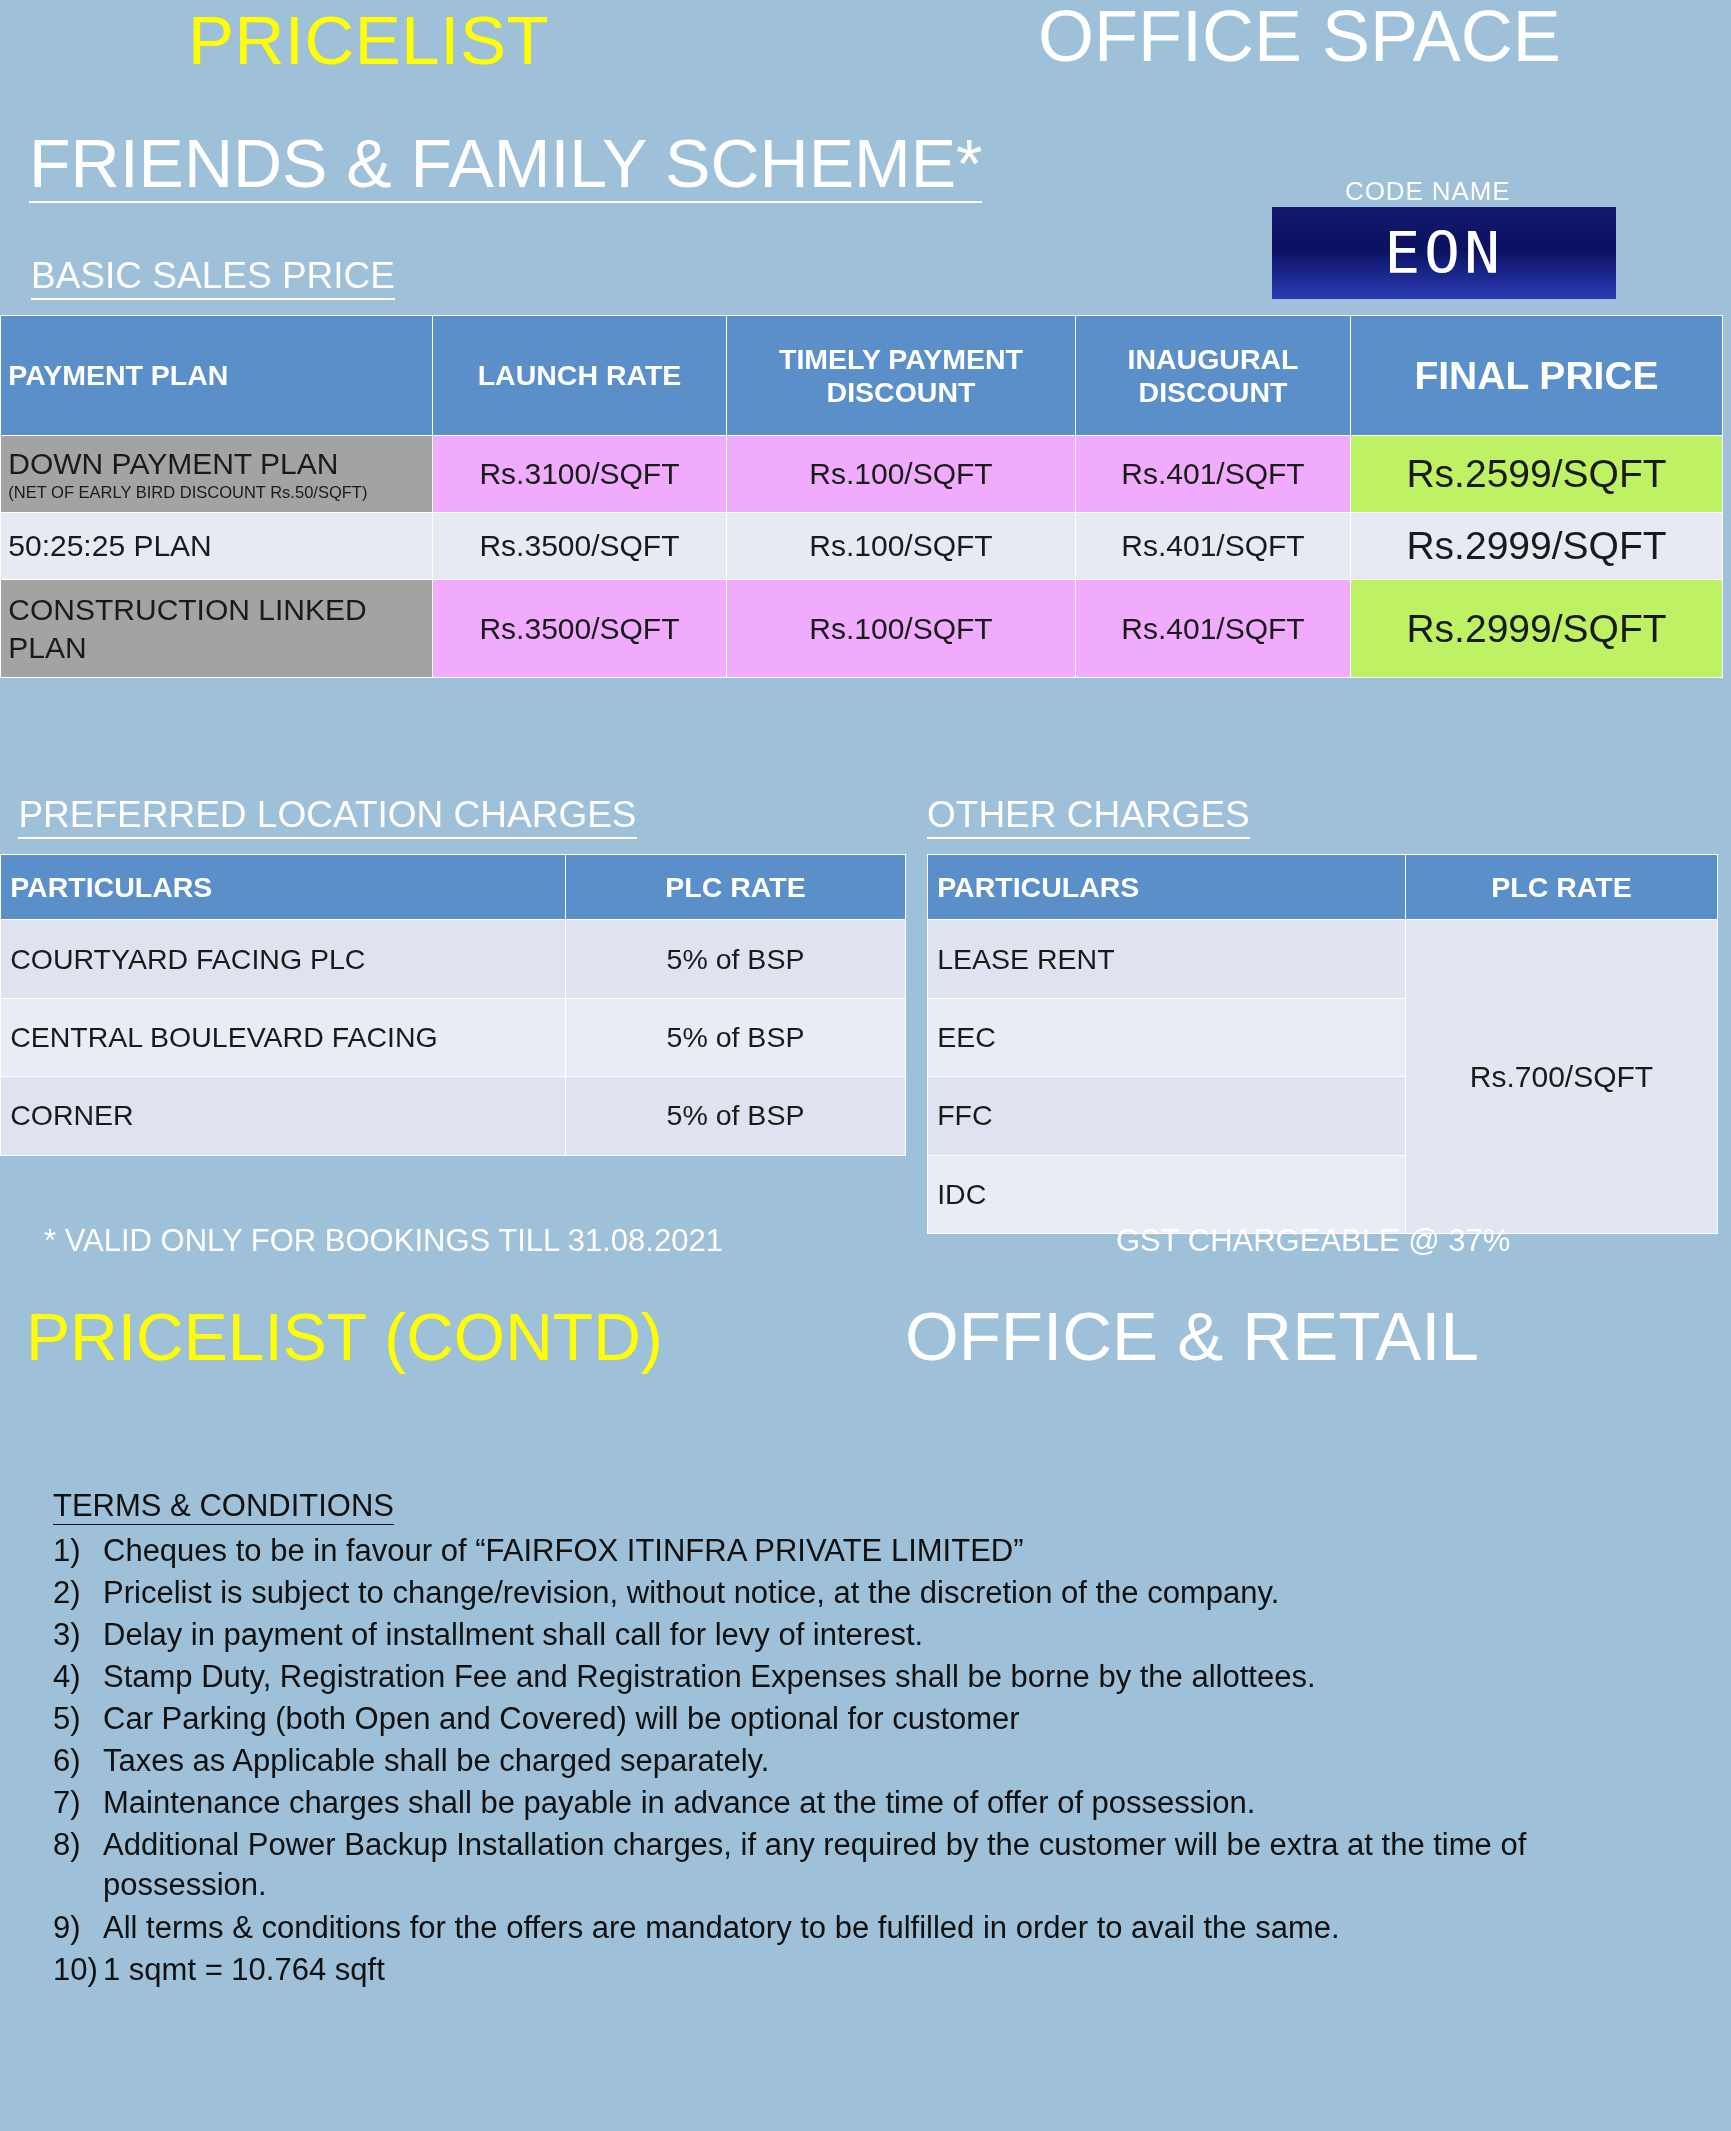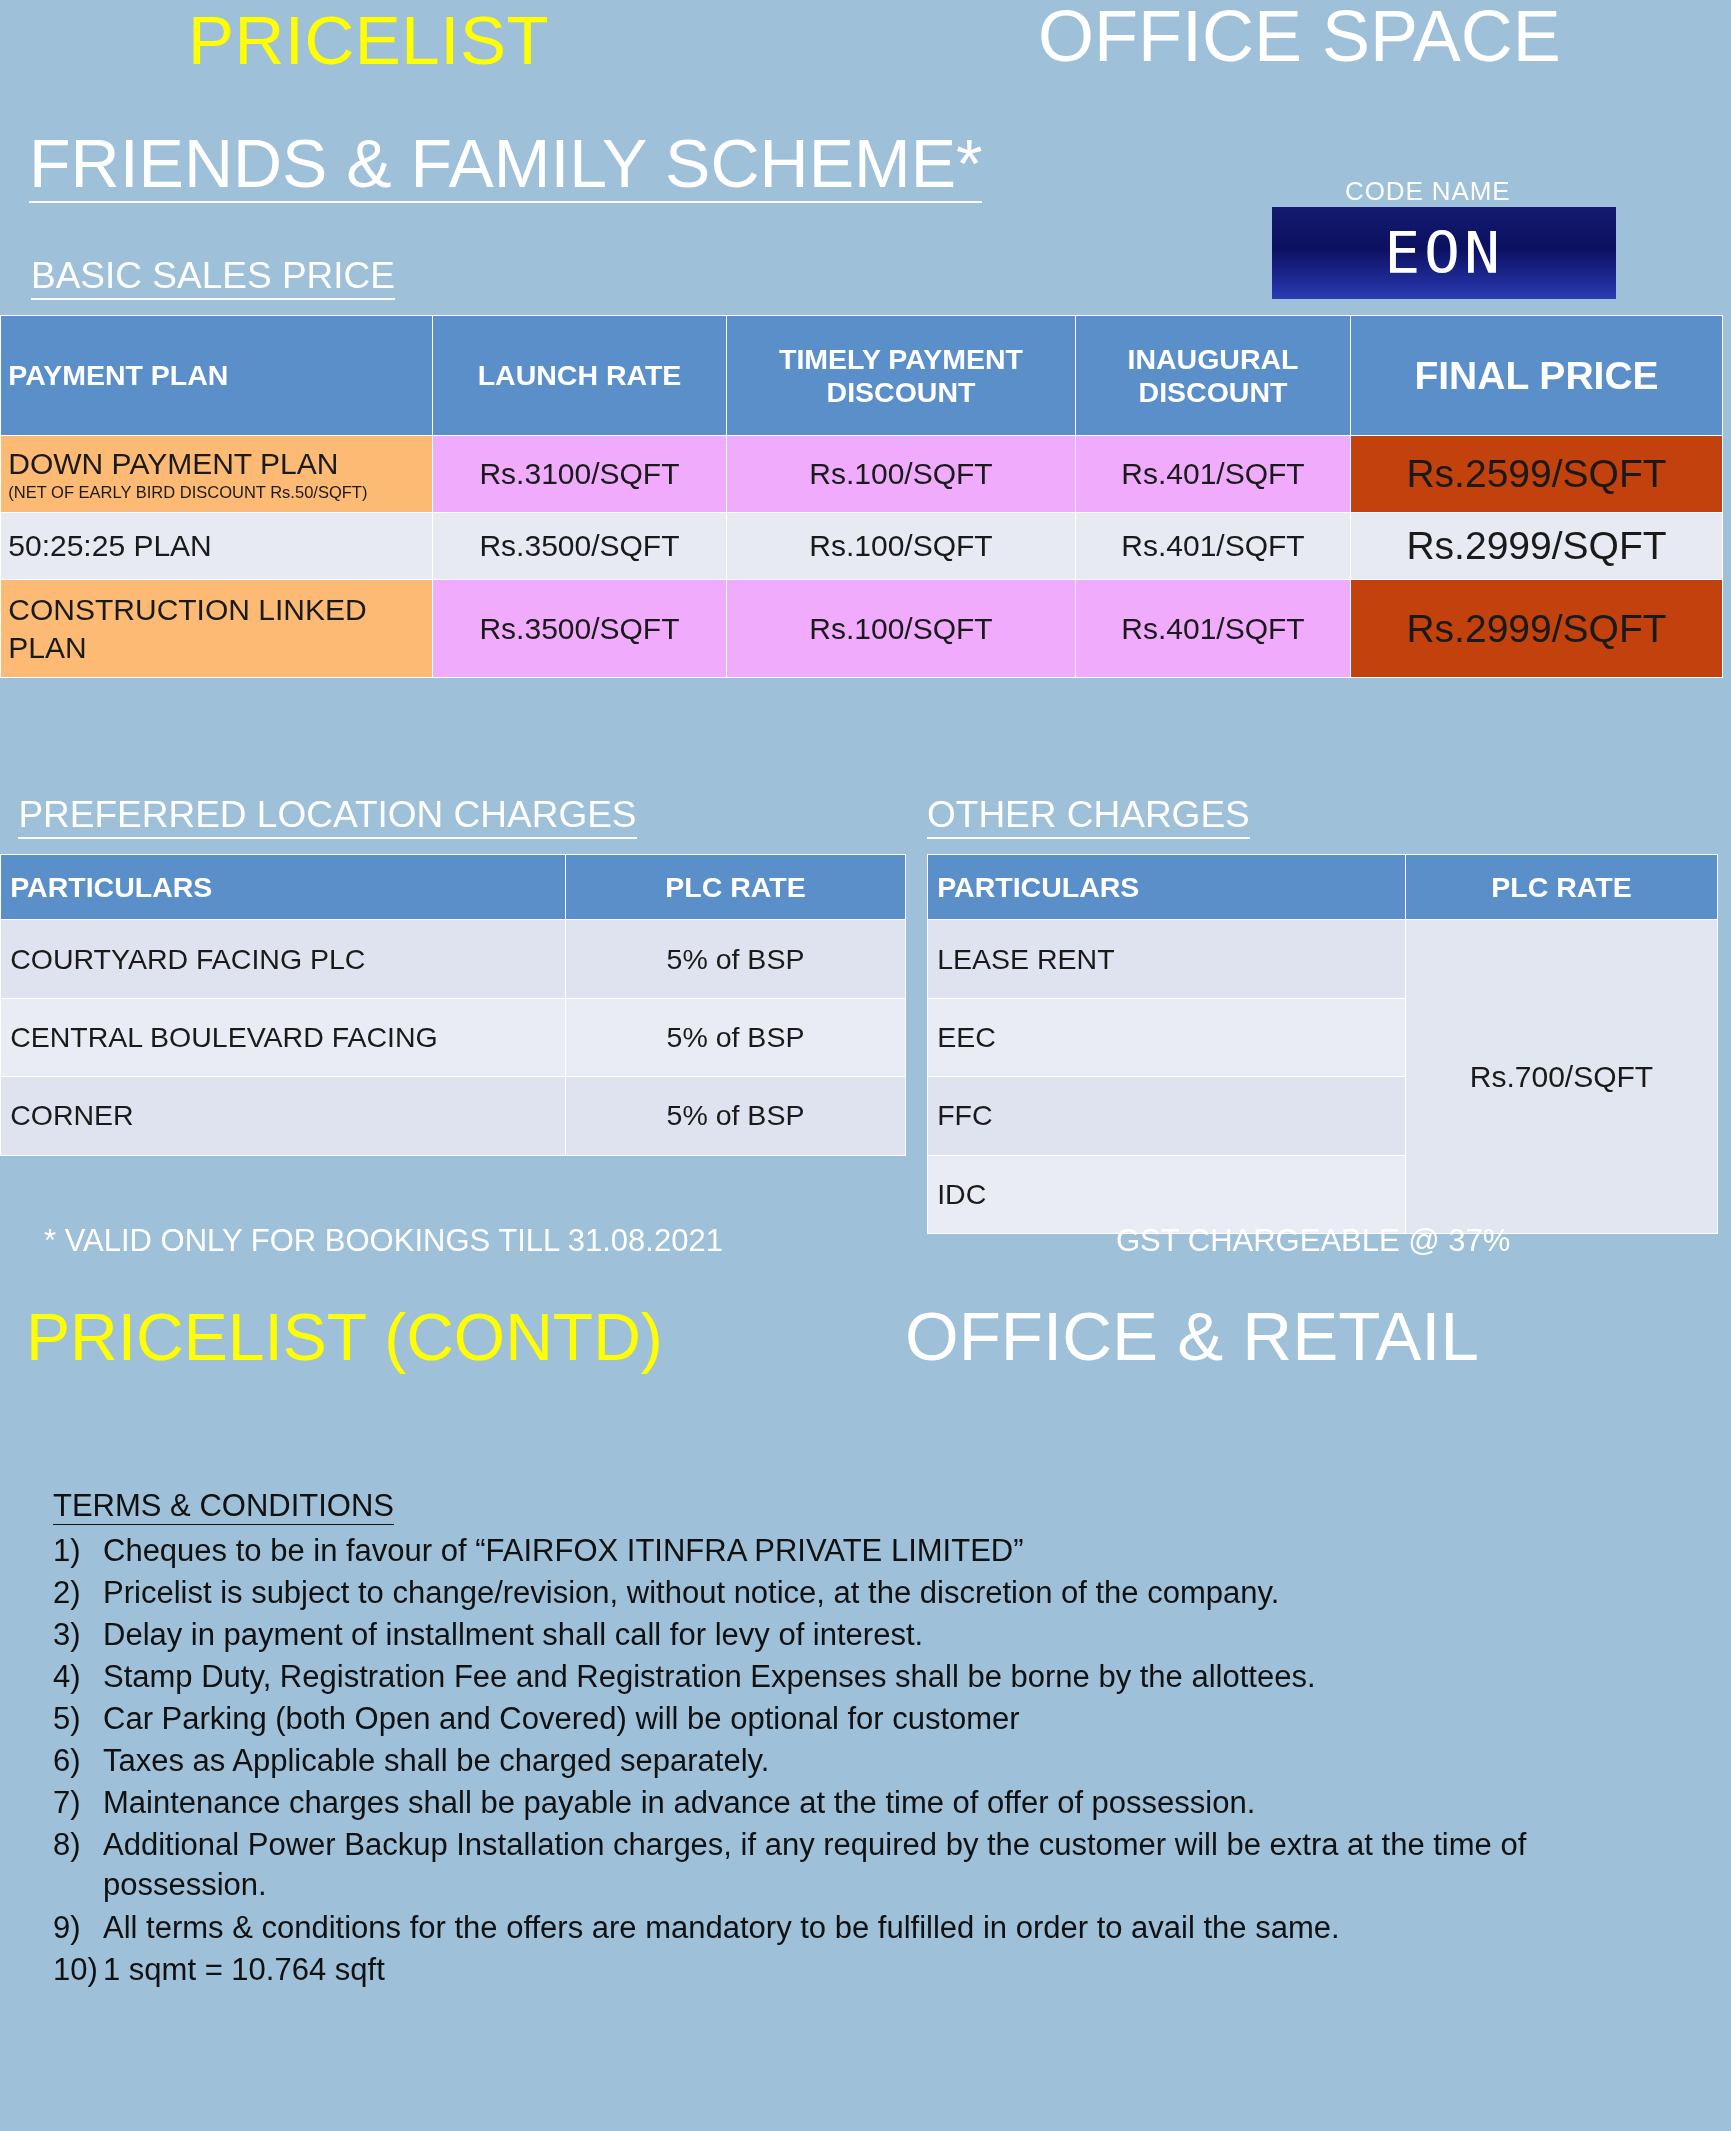--- a/index.html
+++ b/index.html
@@ -131,25 +131,25 @@
     background: #f0abfc;
     color: #1a1a1a;
     font-size: 30px;
     text-align: center;
     padding: 11px 7.3px;
     vertical-align: middle;
   }
   .bsp-table tbody td.cell-plan {
     text-align: left;
     padding-left: 7.3px;
-    background: #fdba74;
+    background: #a3a3a3;
   }
   .bsp-table tbody td.cell-final {
     font-size: 39px;
-    background: #c2410c;
+    background: #bef264;
   }
   .plan-sub {
     display: block;
     font-size: 16.5px;
     color: #1a1a1a;
     line-height: 1.1;
     margin-top: 1.8px;
   }
   .row-alt td { background: #e7eaf3 !important; }
 

